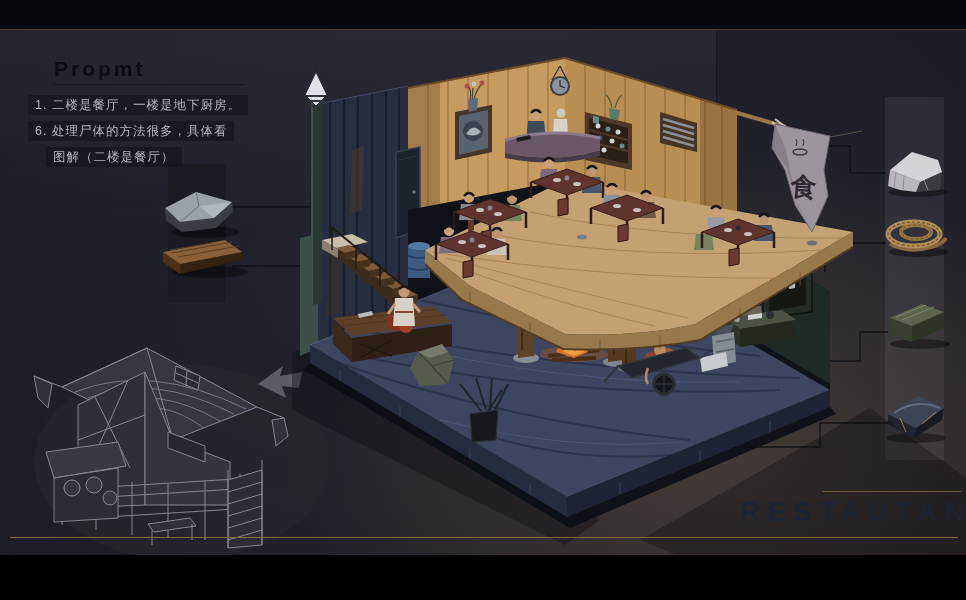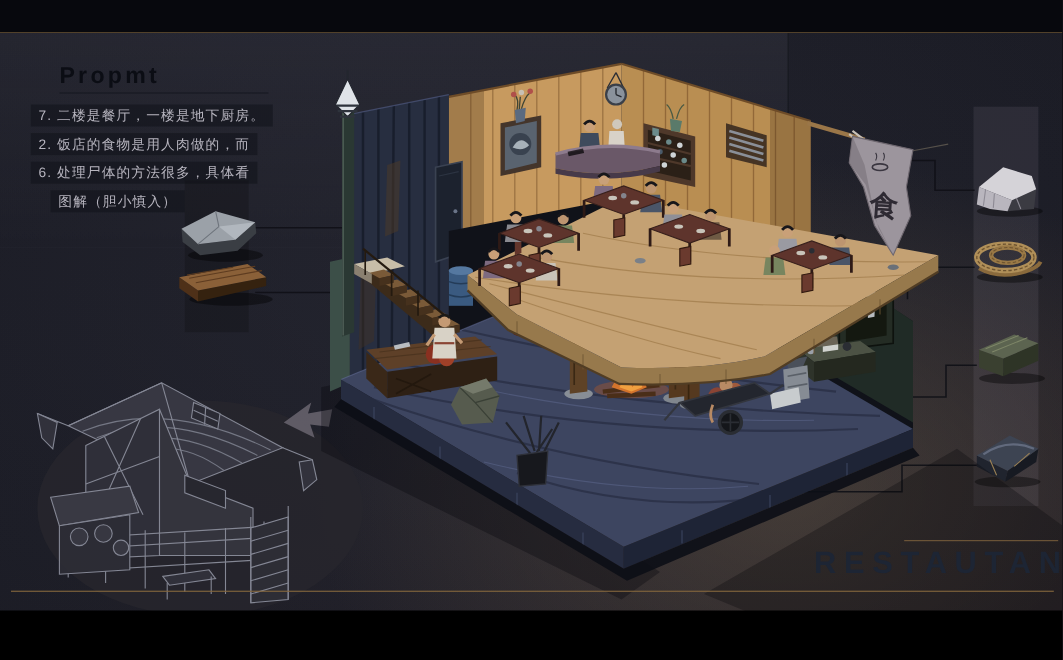--- a/index.html
+++ b/index.html
@@ -35,24 +35,23 @@
 </head>
 <body>
 
 <div id="stage">
 
   <div class="abs" id="content-panel"></div>
   <div class="abs" id="topband"></div>
 
   <div class="abs" id="prompt">
     <h1>Propmt</h1>
-    <div><span class="pline">7. 二楼是餐厅，一楼是地下厨房。</span></div>
-    <div><span class="pline">2. 饭店的食物是用人肉做的，而</span></div>
+    <div><span class="pline">1. 二楼是餐厅，一楼是地下厨房。</span></div>
     <div><span class="pline">6. 处理尸体的方法很多，具体看</span></div>
-    <div><span class="pline cont">图解（胆小慎入）</span></div>
+    <div><span class="pline cont">图解（二楼是餐厅）</span></div>
   </div>
 
   <div class="abs strip" id="strip-left"></div>
   <div class="abs strip" id="strip-right"></div>
 
   <svg class="abs" style="left:0;top:0" width="966" height="600" viewBox="0 0 966 600">
 
     <g stroke="#0f1016" stroke-width="1.4" fill="none" opacity="0.9">
       <polyline points="228,207 312,207"></polyline>
       <polyline points="232,266 312,266"></polyline>

